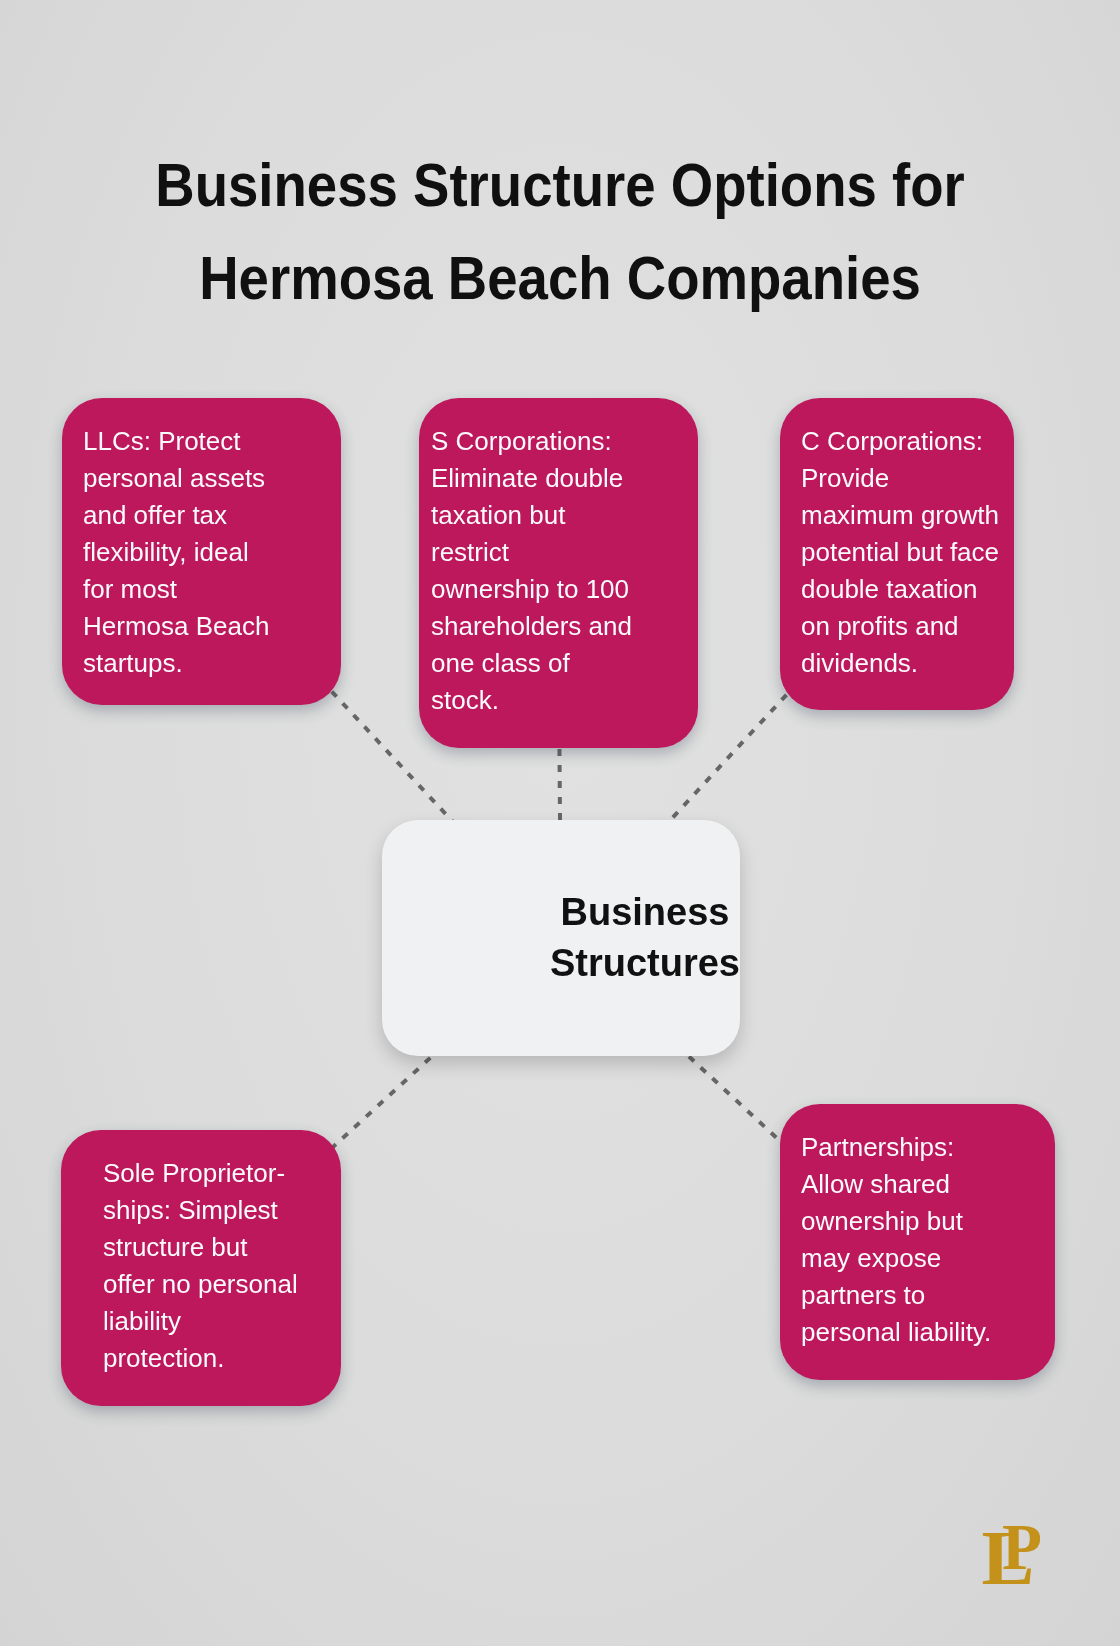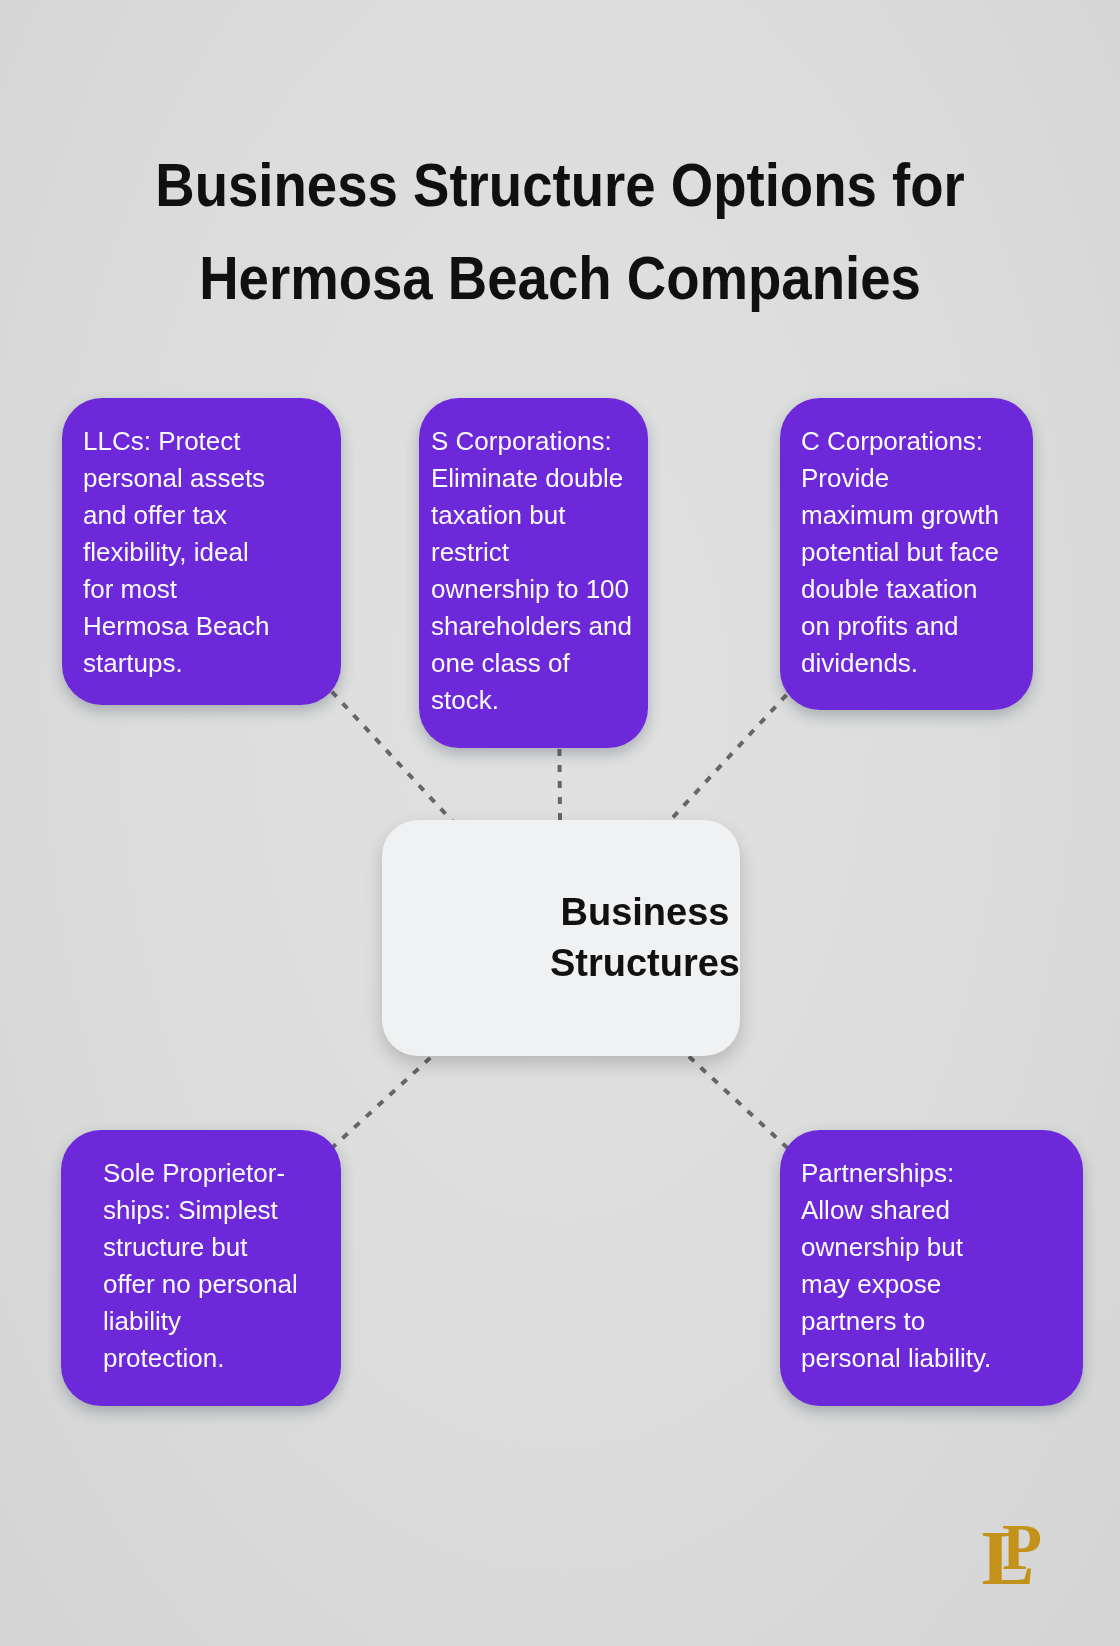--- a/index.html
+++ b/index.html
@@ -26,37 +26,37 @@
     position: absolute;
     top: 0; left: 0;
   }
   .connectors line {
     stroke: #666666;
     stroke-width: 4;
     stroke-dasharray: 7 9;
   }
   .card {
     position: absolute;
-    background: #6d28d9;
+    background: #be185d;
     border-radius: 40px;
     box-shadow: 0 6px 14px rgba(50, 60, 85, 0.30);
     color: #fafbfd;
     box-sizing: border-box;
     padding: 25px 14px 0 21px;
   }
   .card-text {
     font-size: 26px;
     line-height: 37px;
     white-space: pre;
   }
   .card-llc          { left: 62px;  top: 398px; width: 279px; height: 307px; }
-  .card-s-corp       { left: 419px; top: 398px; width: 229px; height: 350px; padding-left: 12px; }
-  .card-c-corp       { left: 780px; top: 398px; width: 253px; height: 312px; }
+  .card-s-corp       { left: 419px; top: 398px; width: 279px; height: 350px; padding-left: 12px; }
+  .card-c-corp       { left: 780px; top: 398px; width: 234px; height: 312px; }
   .card-sole-prop    { left: 61px;  top: 1130px; width: 280px; height: 276px; padding-left: 42px; }
-  .card-partnerships { left: 780px; top: 1130px; width: 303px; height: 276px; }
+  .card-partnerships { left: 780px; top: 1104px; width: 275px; height: 276px; }
   .center-node {
     position: absolute;
     left: 382px; top: 820px; width: 358px; height: 236px;
     background: #f0f1f2;
     border-radius: 36px;
     box-shadow: 0 8px 18px rgba(0, 0, 0, 0.18);
     display: flex;
     align-items: center;
     justify-content: flex-end;
   }

